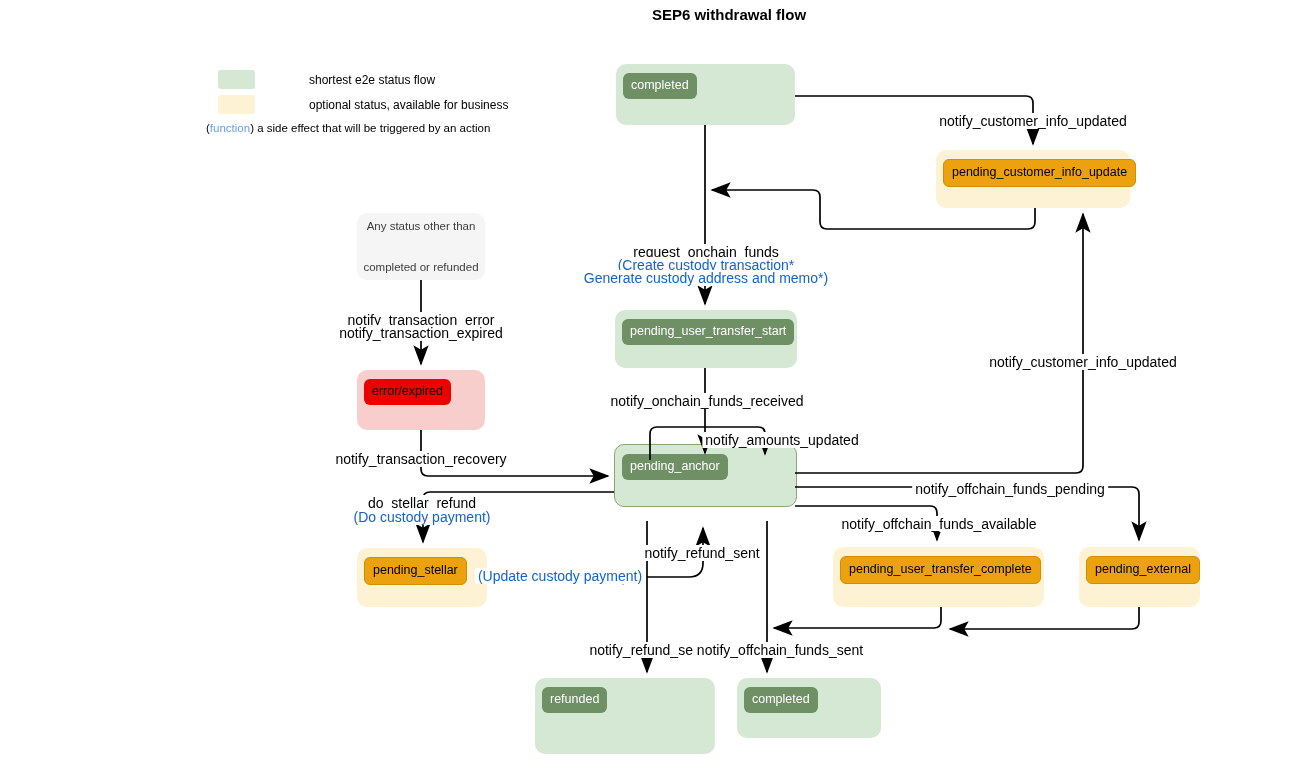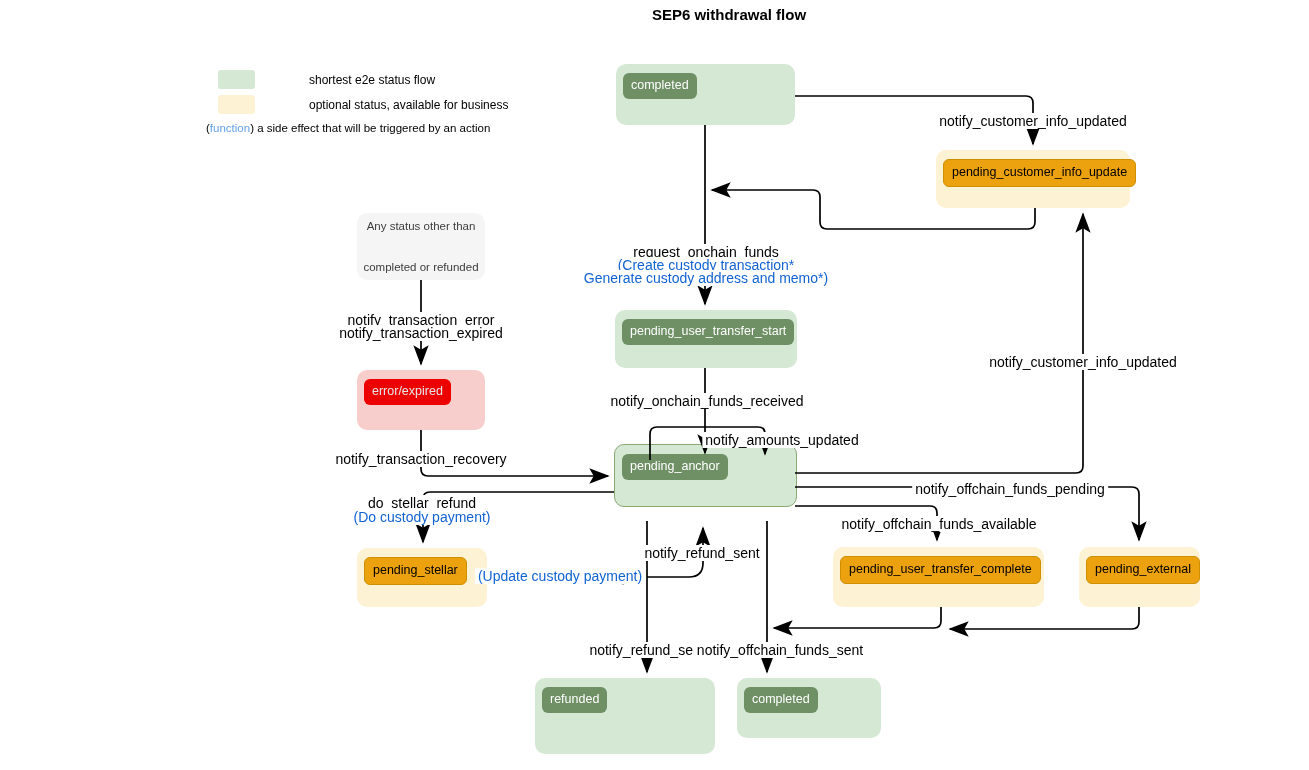--- a/index.html
+++ b/index.html
@@ -12,21 +12,21 @@
   
   .node{position:absolute;border-radius:10px;}
   .node .inner{position:absolute;left:7px;top:9px;border-radius:6px;
     padding:5px 8px;font-size:12.5px;white-space:nowrap;line-height:1.25;}
   .green-outer{background:#d5e8d4;}
   .green-border{border:1px solid #8aa873;}
   .green-inner{background:#6f8f65;color:#ffffff;}
   .yellow-outer{background:#fdf2d4;}
   .orange-inner{background:#eca10f;border:1px solid #cf8f00;color:#000;}
   .pink-outer{background:#f8cecc;}
-  .red-inner{background:#ec0000;color:#e5e5e5;border-radius:5px;padding:3px 6px;font-size:12px;}
+  .red-inner{background:#ec0000;color:#000000;border-radius:5px;padding:3px 6px;font-size:12px;}
   .note{position:absolute;background:#f5f5f5;border-radius:10px;color:#3d3d3d;
     font-size:11.5px;display:flex;flex-direction:column;justify-content:center;
     align-items:center;text-align:center;line-height:1.45;}
   
   .elabel{position:absolute;transform:translate(-50%,-50%);background:#ffffff;
     font-size:14px;white-space:nowrap;padding:0 3px;text-align:center;z-index:30;}
   .fn{color:#1263d2;}
   
   .swatch{position:absolute;width:37px;height:19px;border-radius:3px;}
   .legend-text{position:absolute;font-size:12px;white-space:nowrap;margin-left:33px;}

